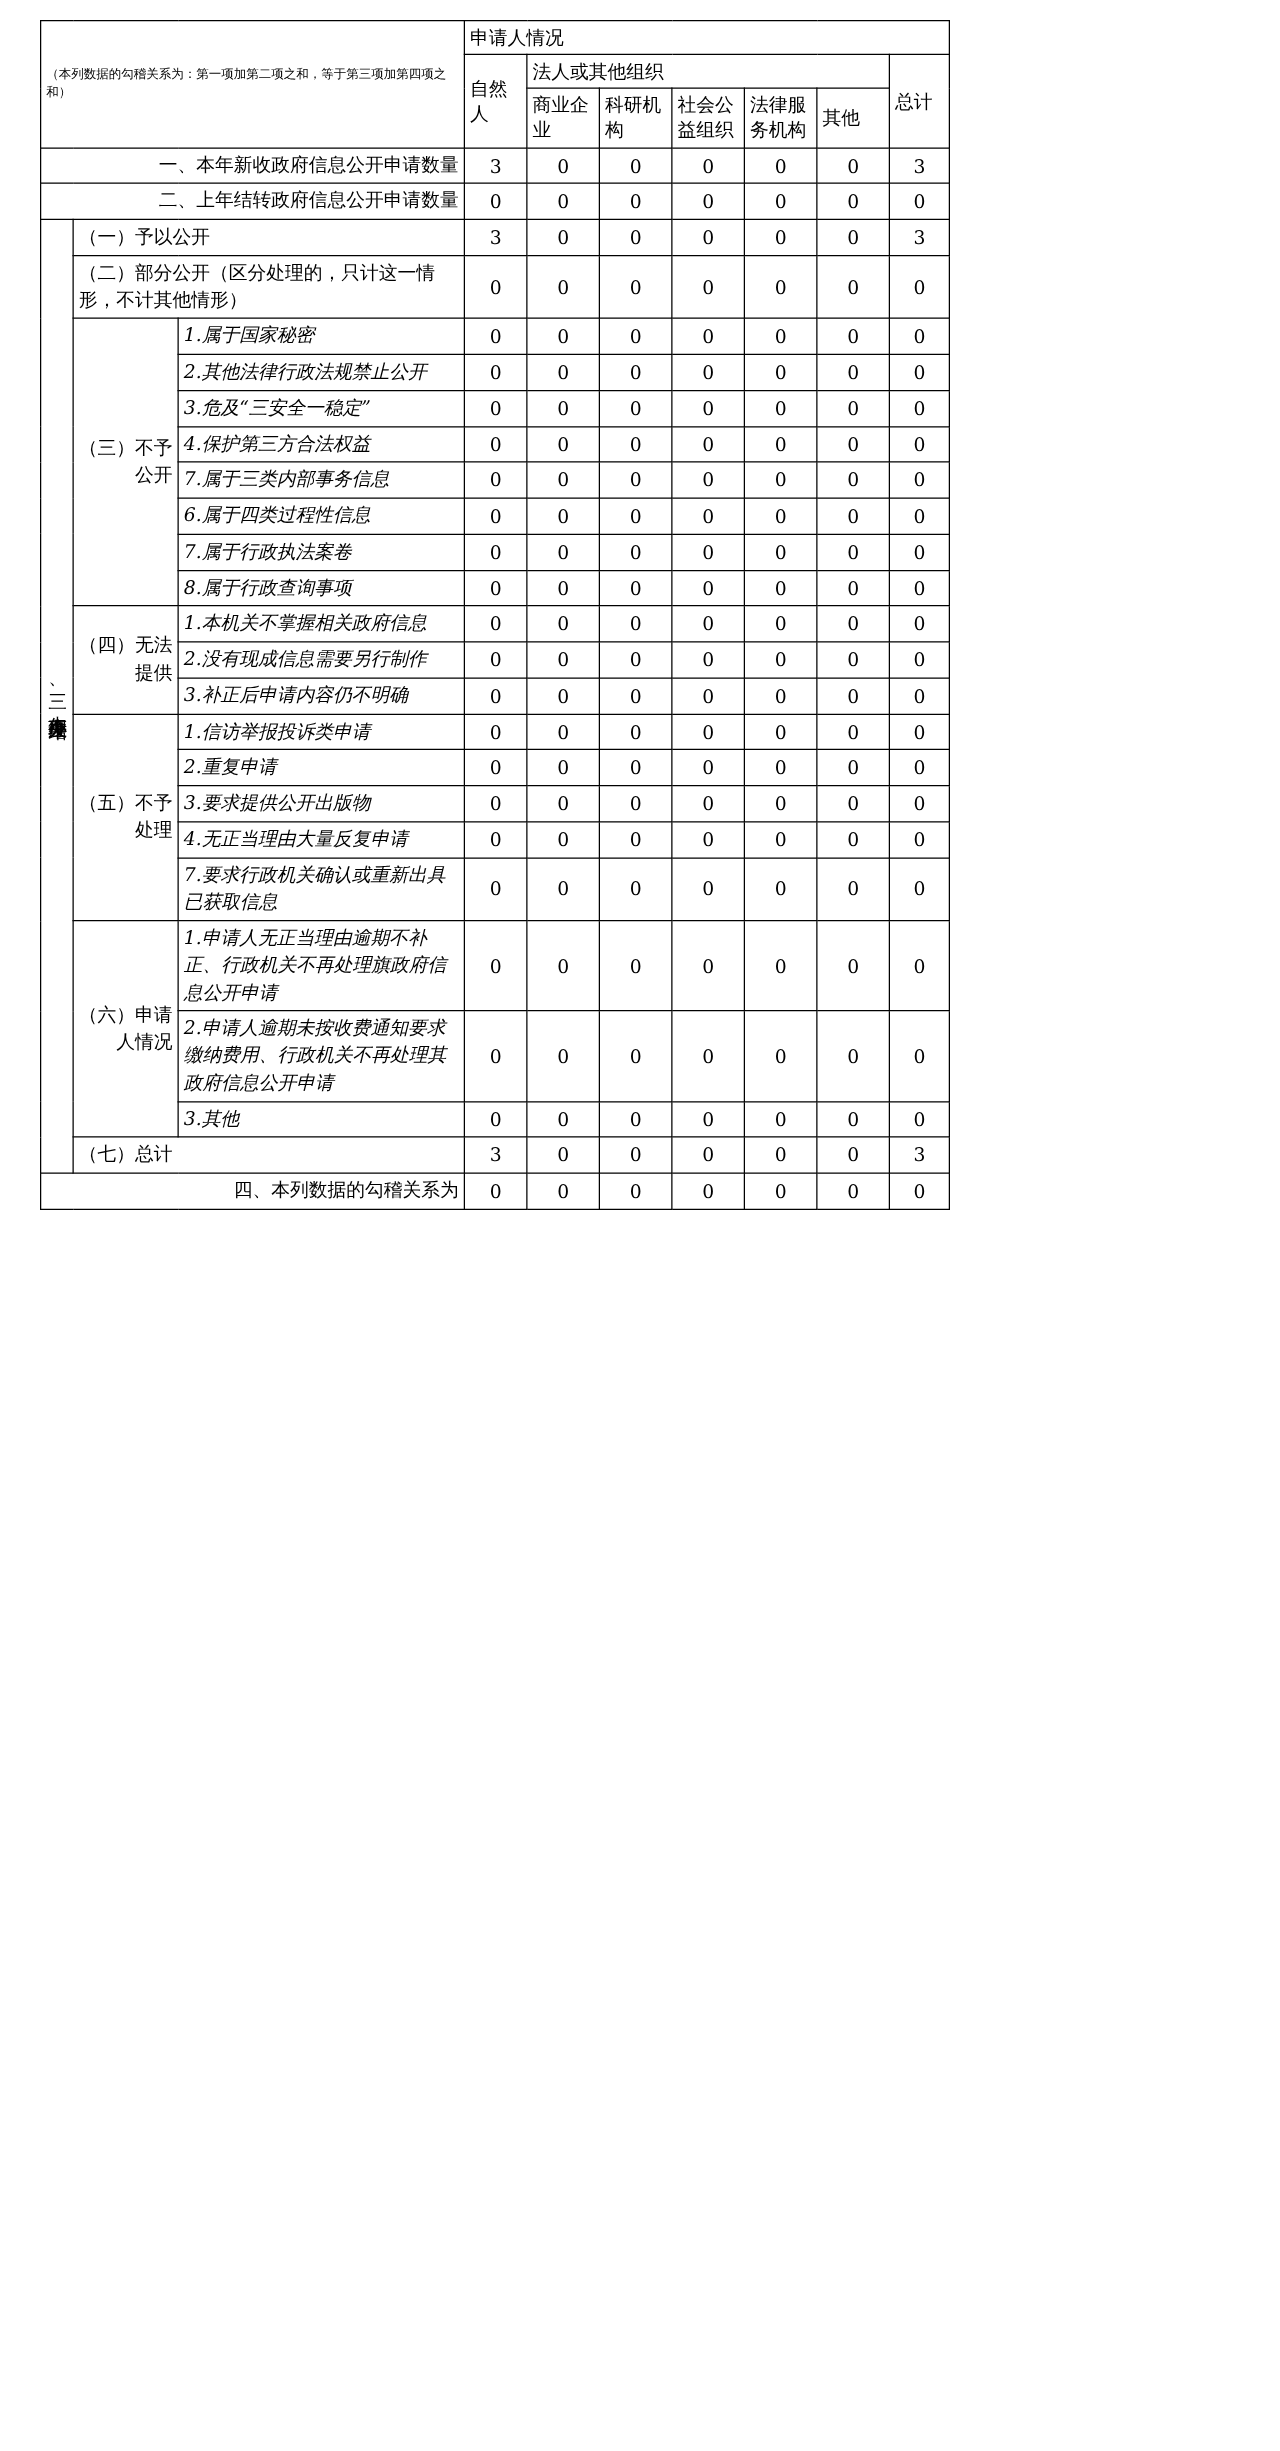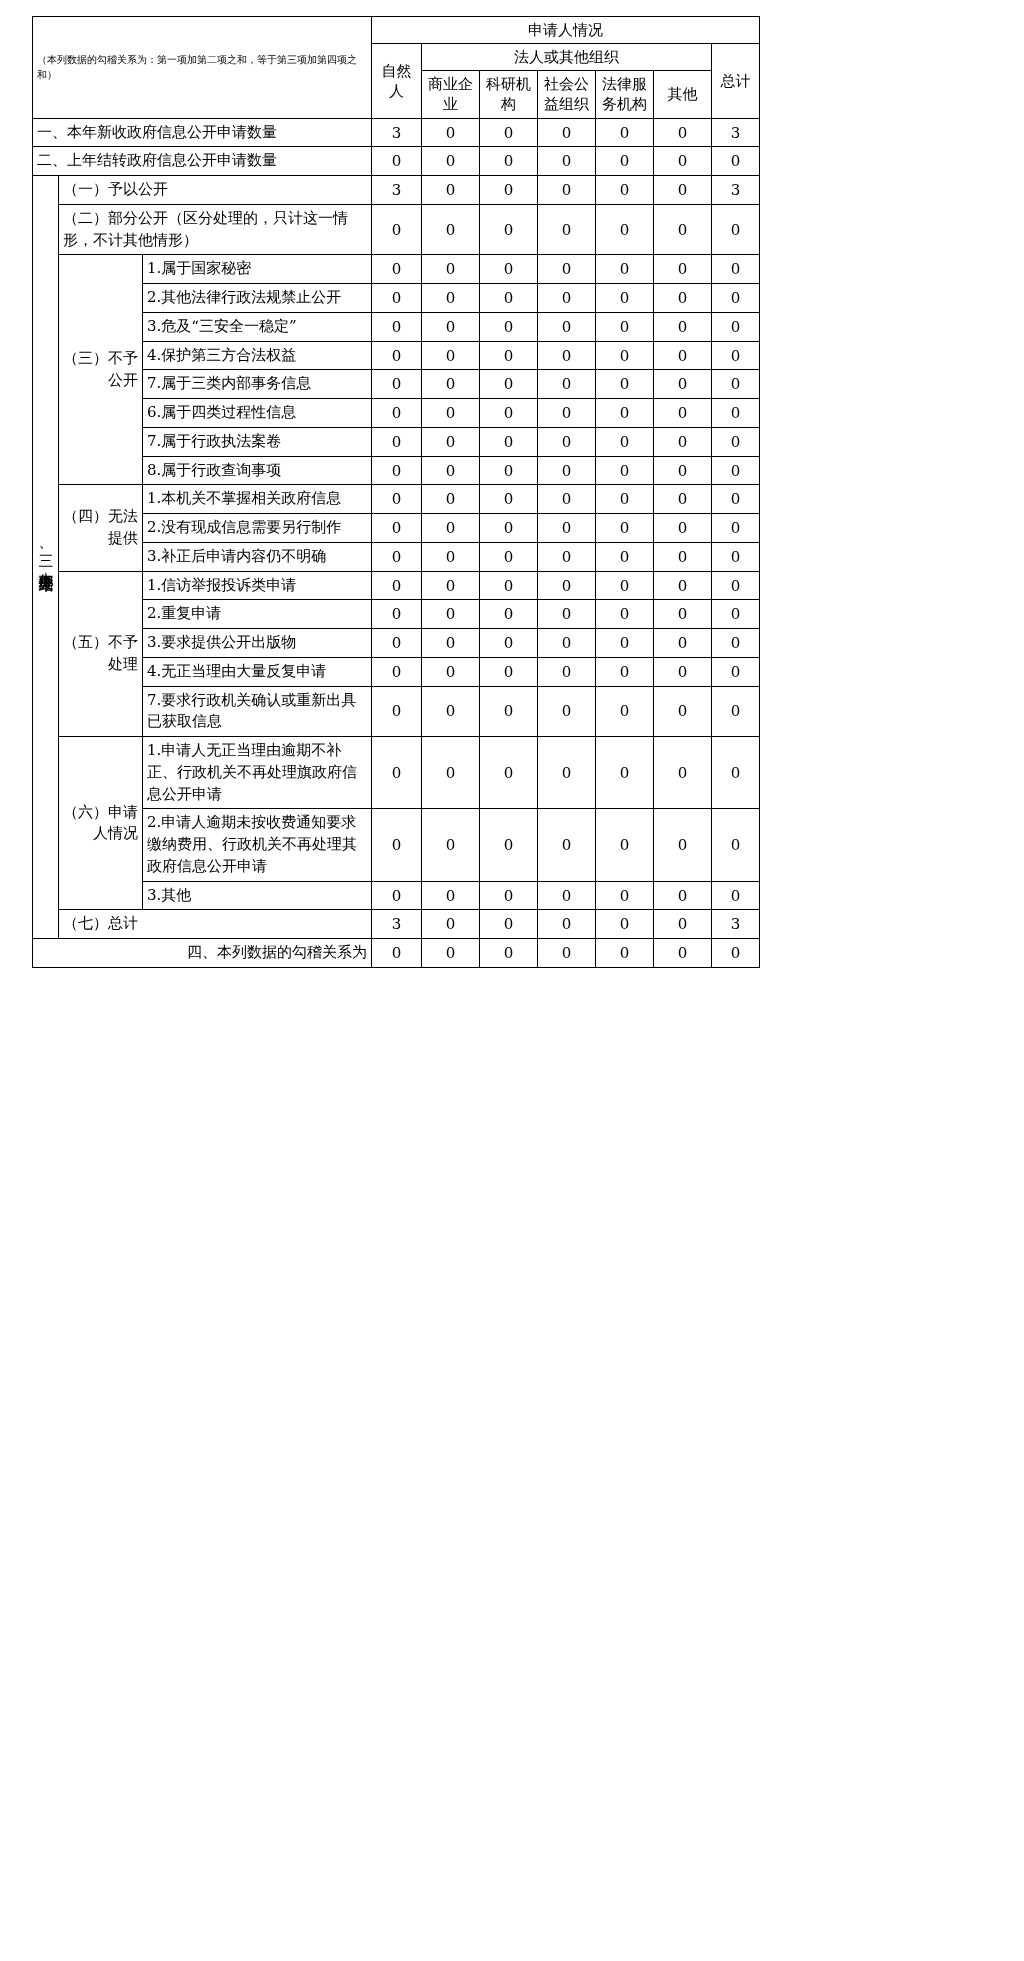--- a/index.html
+++ b/index.html
@@ -18,29 +18,29 @@
     font-size:15px;
     line-height:1.34;
   }
   table.report td,table.report th{
     border:1px solid #000;
     padding:3px 4px;
     vertical-align:middle;
     font-weight:normal;
     word-break:break-all;
   }
-  .hdr-center{text-align:center;}
+  .hdr-center{text-align:left;}
   .note-cell{
     text-align:left;
     line-height:1.5;
     padding:6px 6px 6px 6px;
     font-size:10px;
   }
   .lvl1{
-    text-align:left;
+    text-align:right;
     padding-left:6px;
     line-height:1.45;
   }
   .lvl1-vert{
     text-align:center;
     width:24px;
     padding:2px 1px;
     line-height:1.2;
     font-size:15px;
   }
@@ -54,20 +54,21 @@
   }
   .lvl2{
     text-align:left;
     padding-left:6px;
     line-height:1.45;
   }
   .lvl3{
     text-align:left;
     padding-left:4px;
     line-height:1.45;
+    font-style:italic;
   }
   .num{
     text-align:center;
     font-family:"DejaVu Serif","Liberation Serif",serif;
     font-size:15px;
   }
   .c-natural{width:50px;}
   .c-org{width:58px;}
   .c-total{width:48px;}
   .col-lvl1{width:26px;}

